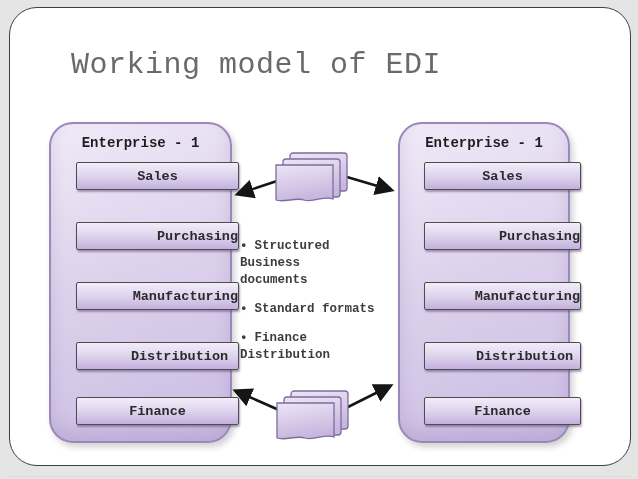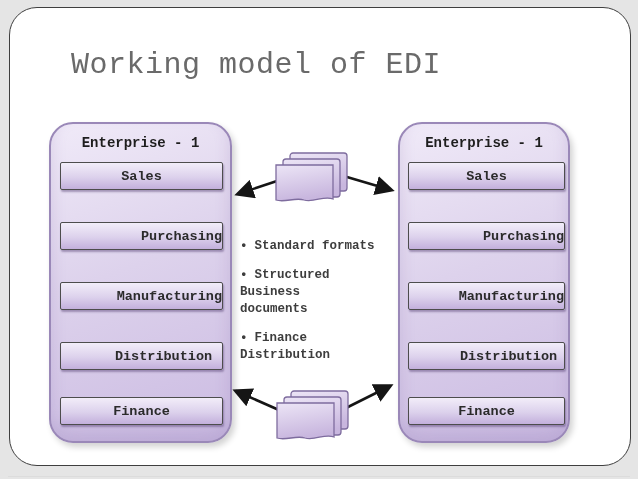--- a/index.html
+++ b/index.html
@@ -27,20 +27,21 @@
   .ent-title{
     position:absolute;left:0;right:0;top:11px;text-align:center;
     font-size:14px;font-weight:bold;color:#1e1e1e;
   }
   .dept{
     position:absolute;height:28px;border:1px solid #4d4d4d;border-radius:2px;
     background:linear-gradient(180deg,#f2edf9 0%,#dcd1ec 55%,#c3b0dc 100%);
     box-shadow:1px 2px 2px rgba(80,60,110,0.45);
     text-align:center;line-height:28px;font-size:13.5px;font-weight:bold;color:#2b2b2b;
     box-sizing:border-box;
+    margin-left:16px;
   }
   .e1 .dept{left:9px;width:163px;}
   .e2 .dept{left:8px;width:157px;}
   .d0{top:38px;} .d1{top:98px;text-align:right;} .d2{top:158px;text-align:right;} .d3{top:218px;padding-left:44px;} .d4{top:273px;}
   .overlay{position:absolute;left:0;top:0;width:638px;height:479px;z-index:2;pointer-events:none;}
   .bullets{
     position:absolute;left:240px;top:238px;width:156px;z-index:3;
     font-size:12.5px;font-weight:bold;color:#3d3d3d;line-height:17px;
   }
   .bullet-item{margin-bottom:12px;}
@@ -103,26 +104,26 @@
 
     <g transform="translate(277,391)" fill="url(#pg)" stroke="#7e6c9e" stroke-width="1.3">
       <rect x="14" y="0" width="57" height="38" rx="3"></rect>
       <rect x="7" y="6" width="57" height="38" rx="3"></rect>
       <path d="M0,12 L57,12 L57,46 C48,42 38,50 28,47 C19,44 9,50 0,47 Z"></path>
     </g>
   </svg>
 
   <div class="bullets">
     <div class="bullet-item">
+      <span class="dot">•</span><span class="l1">Structured Business</span>
+      <div class="l2">documents</div>
+    </div>
+    <div class="bullet-item">
       <span class="dot">•</span><span class="l1">Standard formats</span>
       <div class="l2"></div>
-    </div>
-    <div class="bullet-item">
-      <span class="dot">•</span><span class="l1">Structured Business</span>
-      <div class="l2">documents</div>
     </div>
     <div class="bullet-item">
       <span class="dot">•</span><span class="l1">Finance</span>
       <div class="l2">Distribution</div>
     </div>
   </div>
 
   <div class="bottom-edge"></div>
 </div>
 

